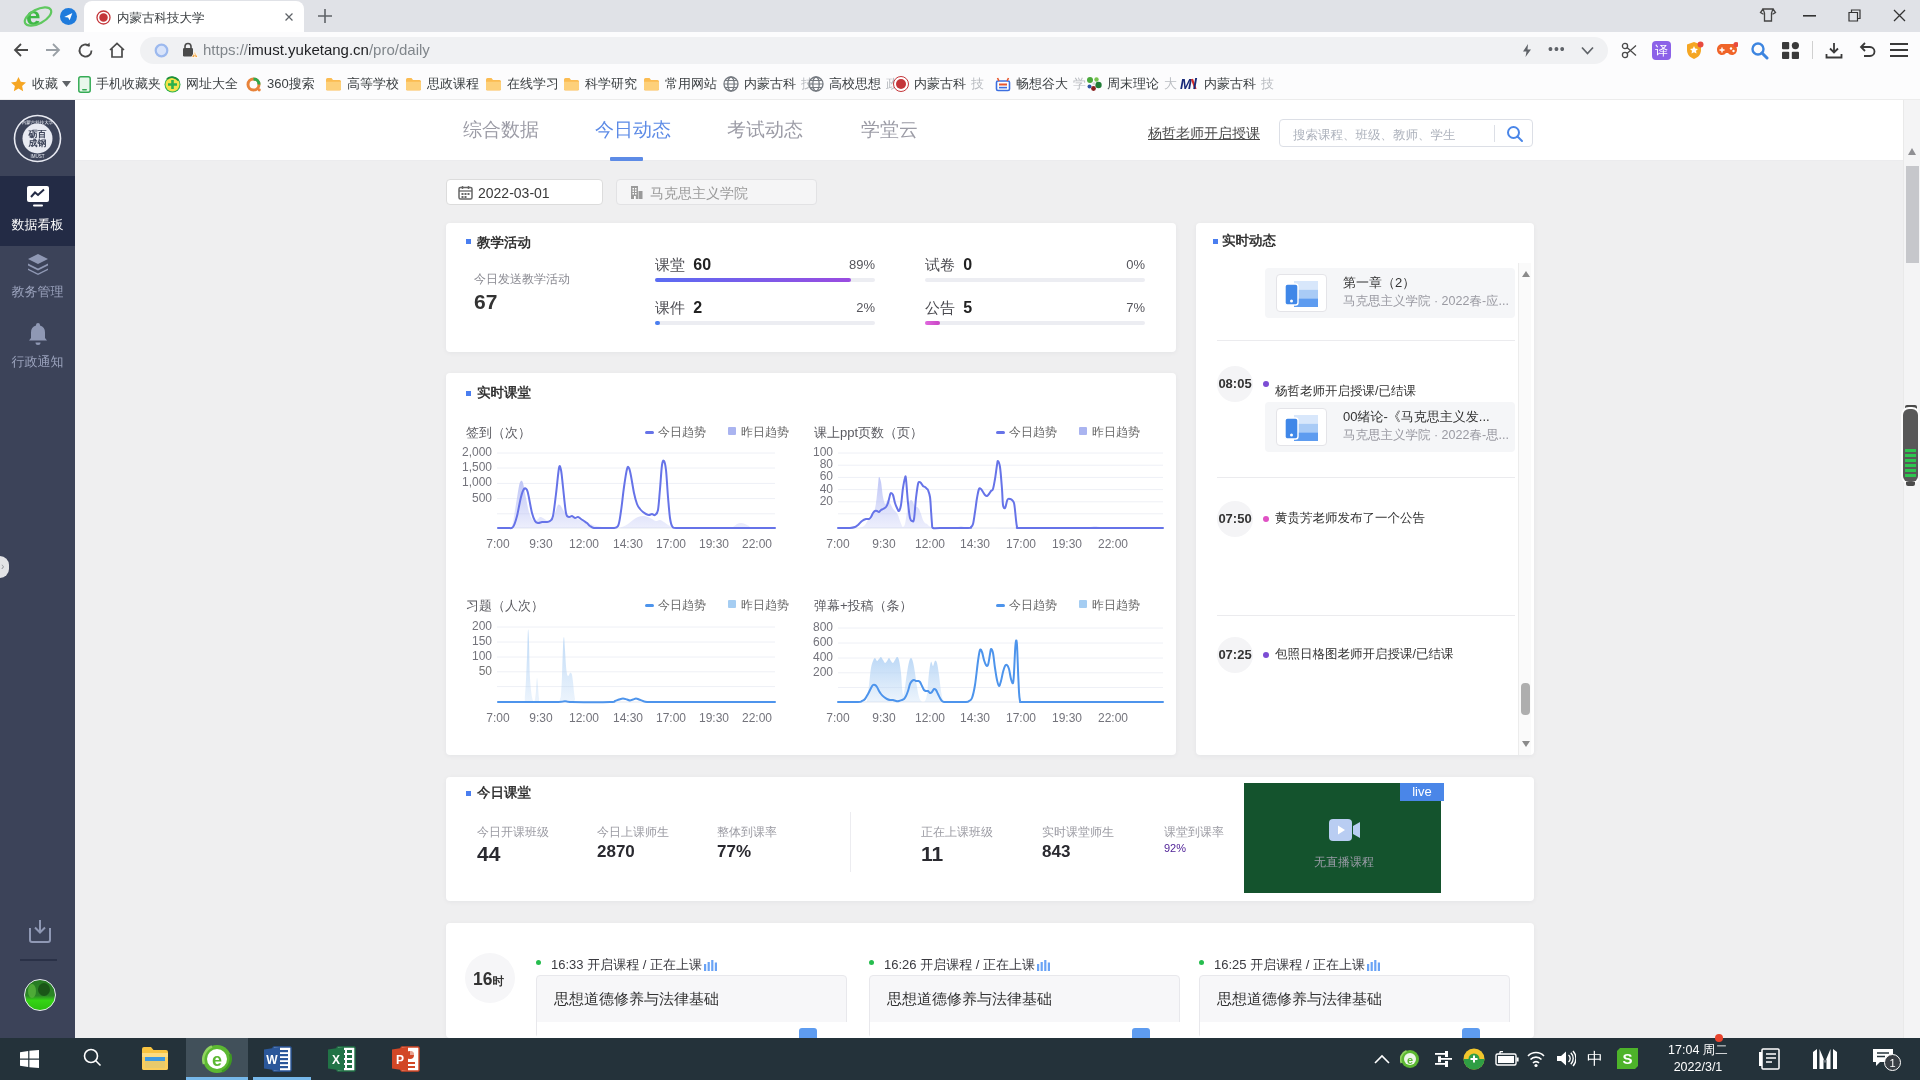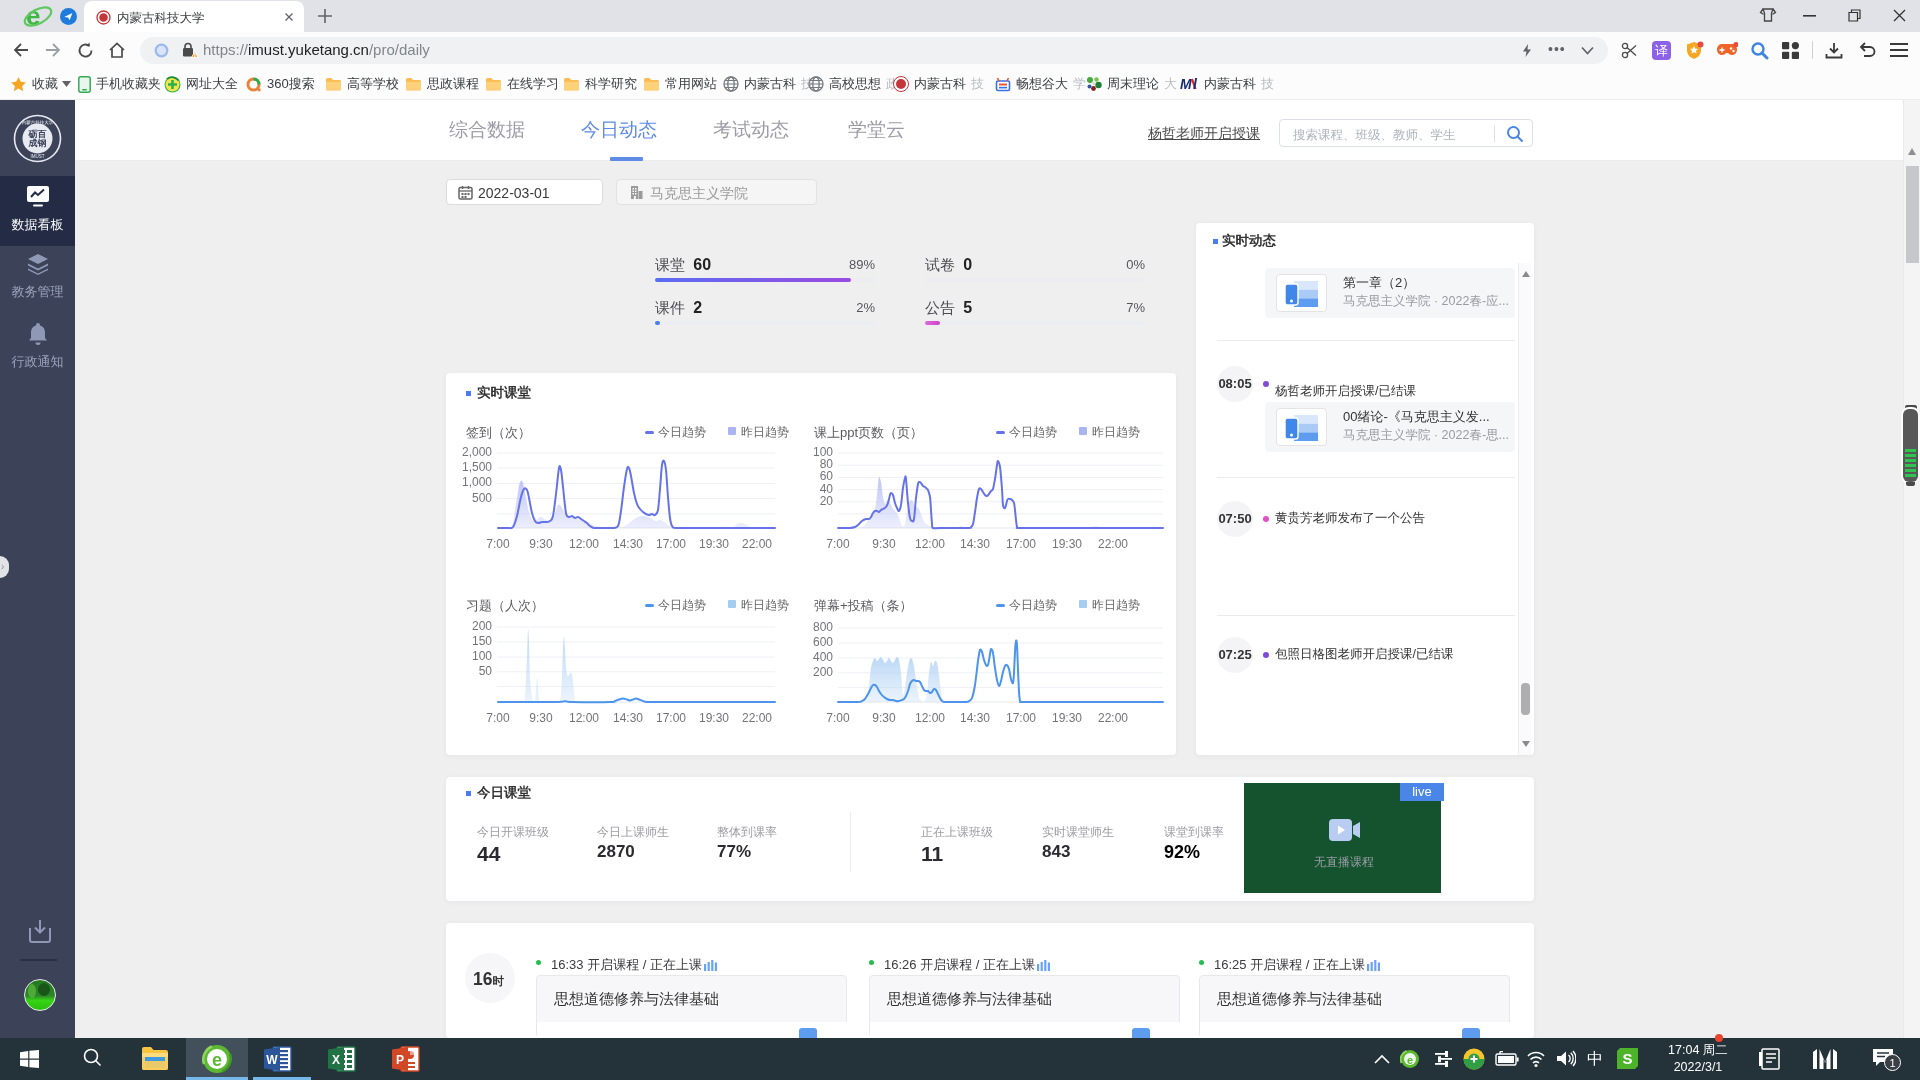--- a/index.html
+++ b/index.html
@@ -12,21 +12,21 @@
 #tab{left:84px;top:1px;width:220px;height:31px;background:#fff;border-radius:8px 8px 0 0}
 #toolbar{left:0;top:32px;width:1920px;height:36px;background:#fcfcfd}
 #bookbar{left:0;top:68px;width:1920px;height:32px;background:#fcfcfd;border-bottom:1px solid #ececec}
 .bk{position:absolute;top:0;height:32px;display:flex;align-items:center;font-size:13px;color:#3c4043;gap:5px}
 
 #taskbar{left:0;top:1038px;width:1920px;height:42px;background:#24323a}
 
 #page{left:0;top:100px;width:1920px;height:938px;background:#efeff0;overflow:hidden}
 #sidebar{left:0;top:0;width:75px;height:938px;background:#3c4359}
 #pghead{left:75px;top:0;width:1828px;height:61px;background:#fff;border-bottom:1px solid #ececee}
-.ptab{position:absolute;top:0;height:60px;line-height:60px;font-size:19px;color:#9c9ca6;text-align:left;white-space:nowrap}
+.ptab{position:absolute;top:0;height:60px;line-height:60px;font-size:19px;color:#9c9ca6;text-align:right;white-space:nowrap}
 .card{position:absolute;background:#fff;border-radius:4px;box-shadow:0 1px 5px rgba(20,30,60,.05)}
 .ctitle{position:absolute;font-size:13.5px;font-weight:bold;color:#333}
 .bullet{position:absolute;width:5px;height:5px;background:#4a7ef0}
 
 #pgsb{left:1903px;top:0;width:17px;height:938px;background:#f4f4f5;border-left:1px solid #e9e9e9}
 </style>
 </head>
 <body>
 
 <div class="abs" id="tabbar">
@@ -350,20 +350,27 @@
         <rect x="6" y="3" width="1.5" height="1.5" fill="#fff"></rect>
         <rect x="3.5" y="5.5" width="1.5" height="1.5" fill="#fff"></rect>
         <rect x="6" y="5.5" width="1.5" height="1.5" fill="#fff"></rect>
         <rect x="3.5" y="8" width="1.5" height="1.5" fill="#fff"></rect>
         <rect x="6" y="8" width="1.5" height="1.5" fill="#fff"></rect>
         <rect x="5" y="11" width="1.8" height="3" fill="#fff"></rect>
       </svg>
   <span class="abs" style="left:33px;top:5px;font-size:14px;color:#9a9a9a">马克思主义学院</span>
 </div>
 
+<div class="card" style="left:446px;top:123px;width:730px;height:129px">
+  <div class="bullet" style="left:20px;top:16px"></div>
+  <div class="ctitle" style="left:31px;top:11px">教学活动</div>
+  <div class="abs" style="left:28px;top:48px;font-size:12px;color:#8a8a92">今日发送教学活动</div>
+  <div class="abs" style="left:28px;top:67px;font-size:21px;font-weight:bold;color:#333">67</div>
+  <div class="abs" style="left:208px;top:132px"></div>
+</div>
 <div class="abs" style="left:0;top:0;width:1920px;height:0">
       <div class="abs" style="left:655px;top:156px;font-size:15px;color:#4a4a50">课堂&nbsp;&nbsp;<b style="font-size:16px;color:#222">60</b></div>
       <div class="abs" style="left:835px;top:157px;width:40px;text-align:right;font-size:13px;color:#55555c">89%</div>
       <div class="abs" style="left:655px;top:178px;width:220px;height:4px;border-radius:2px;background:#ecedf2"></div>
       <div class="abs" style="left:655px;top:178px;width:196px;height:4px;border-radius:2px;background:linear-gradient(90deg,#5a6cf3,#9a4be0)"></div>
       <div class="abs" style="left:655px;top:199px;font-size:15px;color:#4a4a50">课件&nbsp;&nbsp;<b style="font-size:16px;color:#222">2</b></div>
       <div class="abs" style="left:835px;top:200px;width:40px;text-align:right;font-size:13px;color:#55555c">2%</div>
       <div class="abs" style="left:655px;top:221px;width:220px;height:4px;border-radius:2px;background:#ecedf2"></div>
       <div class="abs" style="left:655px;top:221px;width:5px;height:4px;border-radius:2px;background:#4a7ef0"></div>
       <div class="abs" style="left:925px;top:156px;font-size:15px;color:#4a4a50">试卷&nbsp;&nbsp;<b style="font-size:16px;color:#222">0</b></div>
@@ -547,21 +554,21 @@
       <div class="abs" style="left:597px;top:724px;font-size:12px;color:#9a9aa2">今日上课师生</div>
       <div class="abs" style="left:597px;top:742px;font-size:17px;font-weight:bold;color:#2a2a30">2870</div>
       <div class="abs" style="left:717px;top:724px;font-size:12px;color:#9a9aa2">整体到课率</div>
       <div class="abs" style="left:717px;top:742px;font-size:17px;font-weight:bold;color:#2a2a30">77%</div>
       <div class="abs" style="left:850px;top:712px;width:1px;height:60px;background:#ececf0"></div>
       <div class="abs" style="left:921px;top:724px;font-size:12px;color:#9a9aa2">正在上课班级</div>
       <div class="abs" style="left:921px;top:742px;font-size:21px;font-weight:bold;color:#2a2a30">11</div>
       <div class="abs" style="left:1042px;top:724px;font-size:12px;color:#9a9aa2">实时课堂师生</div>
       <div class="abs" style="left:1042px;top:742px;font-size:17px;font-weight:bold;color:#2a2a30">843</div>
       <div class="abs" style="left:1164px;top:724px;font-size:12px;color:#9a9aa2">课堂到课率</div>
-      <div class="abs" style="left:1164px;top:742px;font-size:18px;font-weight:bold;color:#000000">92%</div>
+      <div class="abs" style="left:1164px;top:742px;font-size:11px;font-weight:normal;color:#4c1d95">92%</div>
 <div class="abs" style="left:1244px;top:683px;width:197px;height:110px;background:#14532d">
   <div class="abs" style="left:156px;top:0;width:44px;height:18px;background:#4a86e8;color:#fff;font-size:13px;text-align:center;line-height:18px">live</div>
   <svg class="abs" style="left:85px;top:36px" width="32" height="22" viewBox="0 0 32 22">
     <rect x="0" y="0" width="23" height="22" rx="4" fill="#b9cdf2"></rect>
     <path d="M24 7 L31 3 V19 L24 15 Z" fill="#b9cdf2"></path>
     <path d="M9 6.5 L16 11 L9 15.5 Z" fill="#fff"></path>
   </svg>
   <div class="abs" style="left:0;top:71px;width:200px;text-align:center;font-size:12px;color:#9b9ca8">无直播课程</div>
 </div>
 </div>

